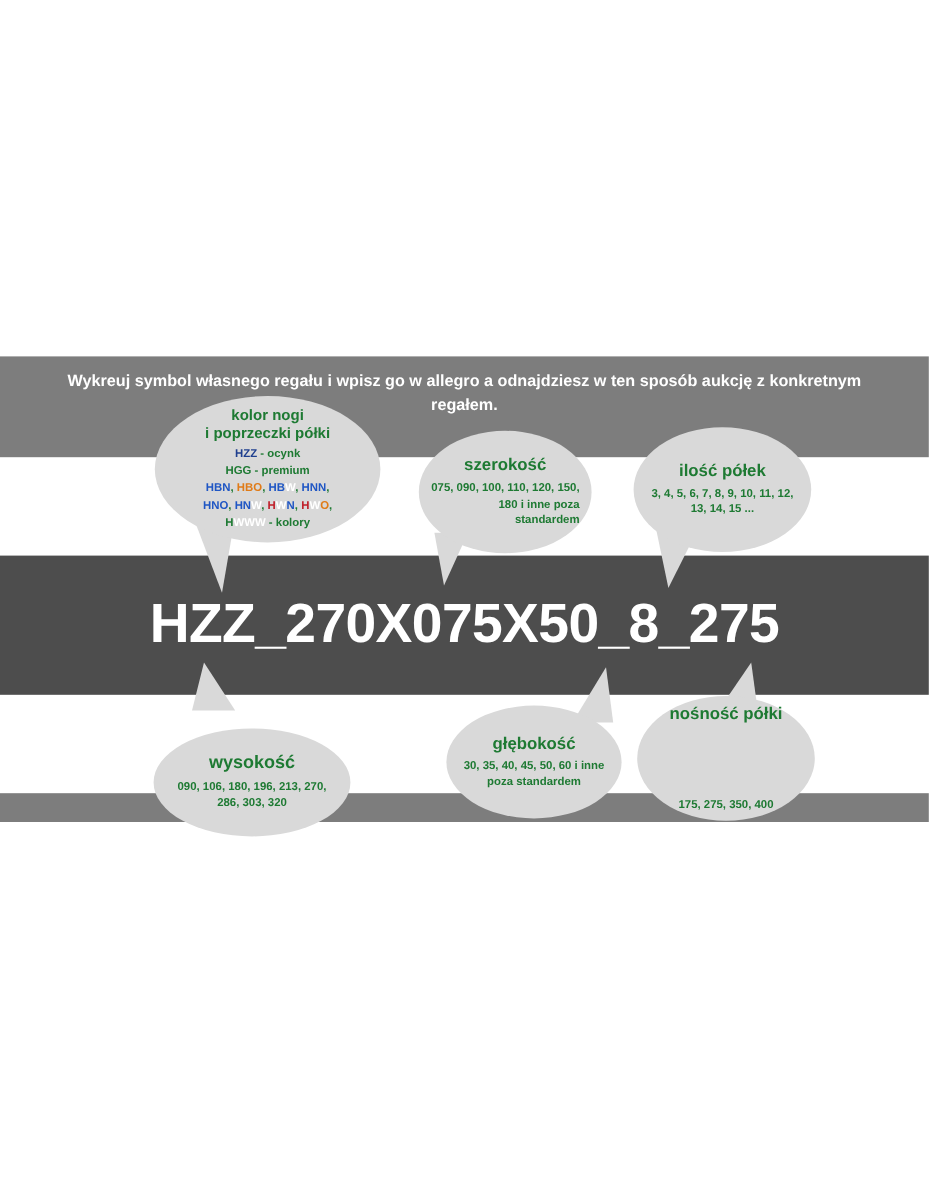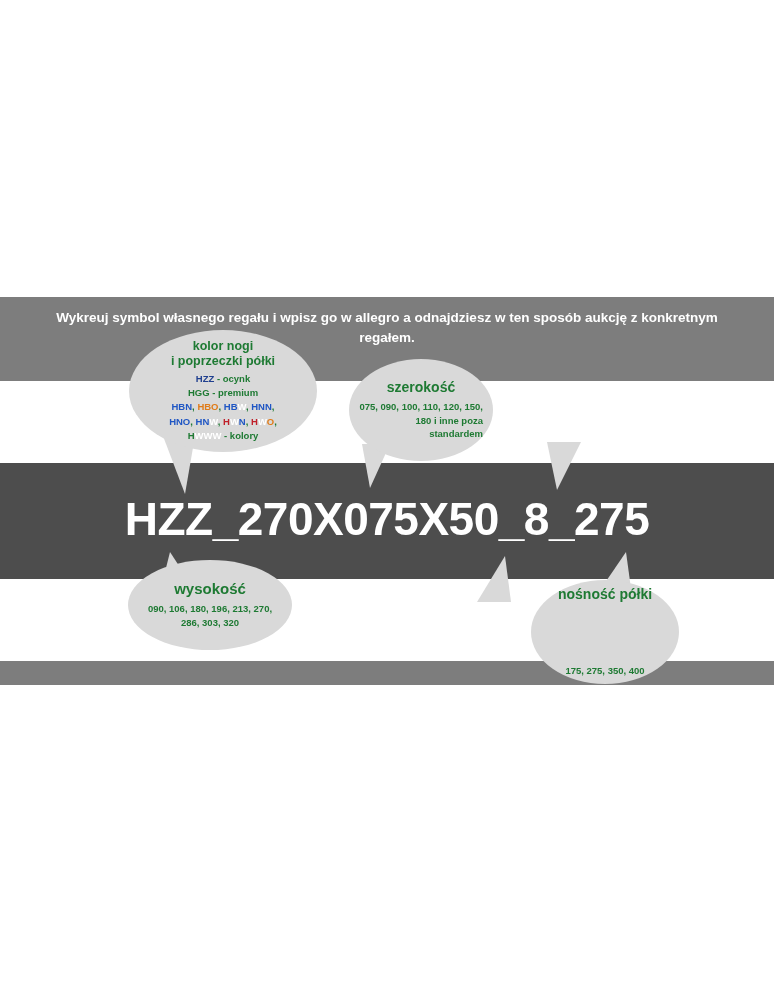--- a/index.html
+++ b/index.html
@@ -178,21 +178,21 @@
     left: 33px;
     top: 566px;
     width: 90px;
     height: 48px;
   }
   #bubble-helios .b-title { font-size: 14px; }
 
   
   #bubble-wys {
     left: 128px;
-    top: 560px;
+    top: 607px;
     width: 164px;
     height: 90px;
   }
   #bubble-wys .b-title { font-size: 15px; }
   #bubble-wys .b-body  { font-size: 9.5px; }
   #tail-wys {
     left: 160px;
     top: 552px;
     border-left: 10px solid transparent;
     border-right: 26px solid transparent;
@@ -266,26 +266,34 @@
         <div class="cline"><span class="c-blue">HNO</span><span class="c-green">, </span><span class="c-blue">HN</span><span class="c-white">W</span><span class="c-green">, </span><span class="c-red">H</span><span class="c-white">W</span><span class="c-blue">N</span><span class="c-green">, </span><span class="c-red">H</span><span class="c-white">W</span><span class="c-orange">O</span><span class="c-green">,</span></div>
         <div class="cline"><span class="c-green">H</span><span class="c-white">WWW</span><span class="c-green"> - kolory</span></div>
       </div>
   </div>
 
   <div class="bubble" id="bubble-szer">
     <div class="b-title">szerokość</div>
     <div class="b-body">075, 090, 100, 110, 120, 150, 180  i inne poza standardem</div>
   </div>
 
+  <div class="bubble" id="bubble-ilosc">
+    <div class="b-title">ilość półek</div>
+    <div class="b-body">3, 4, 5, 6, 7, 8, 9, 10, 11, 12, 13, 14, 15 ...</div>
+  </div>
 
 
   <div class="bubble" id="bubble-wys">
     <div class="b-title">wysokość</div>
     <div class="b-body">090, 106, 180, 196, 213, 270, 286, 303, 320</div>
   </div>
 
+  <div class="bubble" id="bubble-glab">
+    <div class="b-title">głębokość</div>
+    <div class="b-body">30, 35, 40, 45, 50, 60 i inne poza standardem</div>
+  </div>
 
   <div class="bubble" id="bubble-nos">
     <div class="b-title">nośność półki</div>
     <div class="b-body">175, 275, 350, 400</div>
   </div>
 
 </div>
 
 </body></html>

